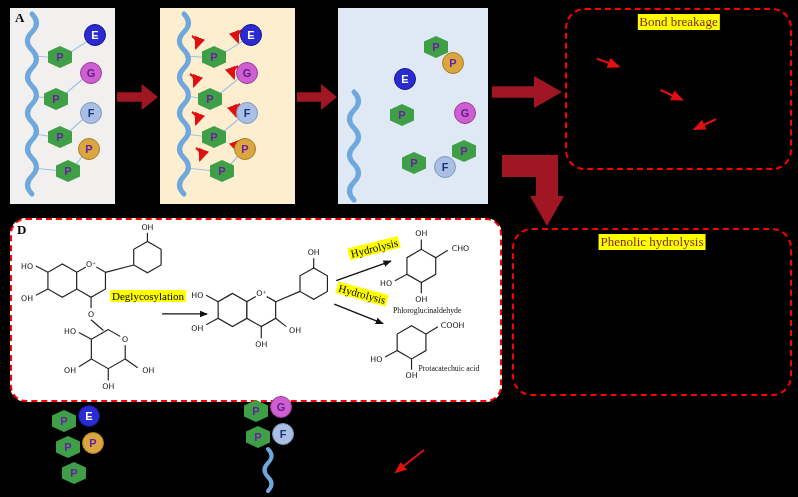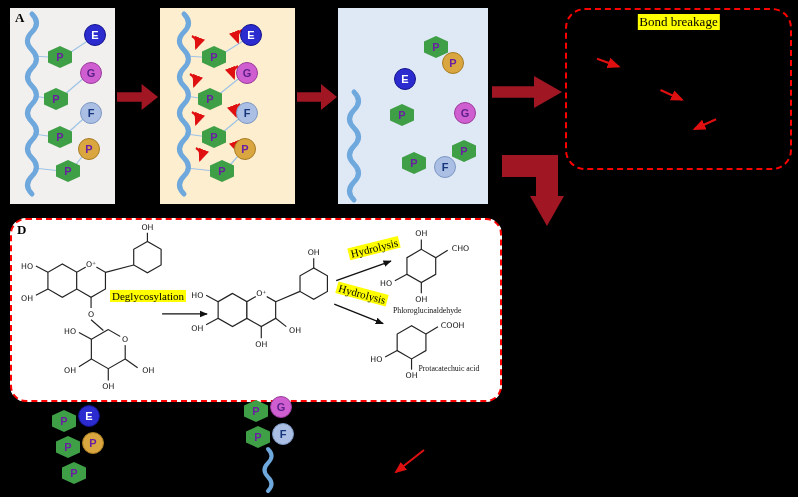--- a/index.html
+++ b/index.html
@@ -19,21 +19,21 @@
   .c-e{background:#2b2bd0;color:#ffffff;border:1px solid #14148a}
   .c-g{background:#cf5fd0;color:#5a1e8a;border:1px solid #9b3a9c}
   .c-f{background:#aabfe3;color:#16357d;border:1px solid #7d97c4}
   .c-p{background:#d9a640;color:#6a1fa2;border:1px solid #a87c22}
   .plabel{position:absolute;left:5px;top:2px;font-family:"Liberation Serif",serif;
           font-weight:bold;font-size:13px;color:#000}
   .barrow{position:absolute;background:#a01622;
           clip-path:polygon(0 32%,60% 32%,60% 0,100% 50%,60% 100%,60% 68%,0 68%)}
   .blackpanel{position:absolute;background:#000;border:2px dashed #ff0000;border-radius:20px}
   .ptitle{position:absolute;top:4px;left:50%;transform:translateX(-50%);
-          background:#ffff00;color:#000000;font-family:"Liberation Serif",serif;
+          background:#ffff00;color:#7f1d1d;font-family:"Liberation Serif",serif;
           font-size:13px;padding:0 2px;white-space:nowrap}
   .ylabel{position:absolute;background:#ffff00;color:#000;font-family:"Liberation Serif",serif;
           font-size:11px;padding:0 2px;white-space:nowrap}
   #panelD{position:absolute;left:10px;top:218px;width:492px;height:184px;background:#ffffff;
           border:2px dashed #ff0000;border-radius:16px}
   .chemtext{font-family:"DejaVu Sans",sans-serif;font-size:8px;fill:#111}
   .chemname{font-family:"Liberation Serif",serif;font-size:8px;fill:#111}
   .ring{fill:#ffffff;stroke:#222;stroke-width:1.2}
   .bond{stroke:#222;stroke-width:1.2}
   .rxnarrow{stroke:#111;stroke-width:1.4;fill:none}
@@ -270,20 +270,23 @@
         <line class="bond" x1="405" y1="142" x2="405" y2="153"></line>
         <text class="chemtext" x="405" y="162" text-anchor="middle">OH</text>
         <text class="chemname" x="412" y="154">Protacatechuic acid</text>
       </g>
     </svg>
     <span class="ylabel" style="left:98px;top:70px">Deglycosylation</span>
     <span class="ylabel" style="left:336px;top:22px;transform:rotate(-14deg)">Hydrolysis</span>
     <span class="ylabel" style="left:324px;top:68px;transform:rotate(15deg)">Hydrolysis</span>
   </div>
 
+  <div class="blackpanel" style="left:512px;top:228px;width:280px;height:168px">
+    <span class="ptitle">Phenolic hydrolysis</span>
+  </div>
 
   <div class="hex" style="left:52px;top:410px">
       <span>P</span>
     </div>
   <div class="circ c-e" style="left:78px;top:405px">
       <span>E</span>
     </div>
   <div class="hex" style="left:56px;top:436px">
       <span>P</span>
     </div>

